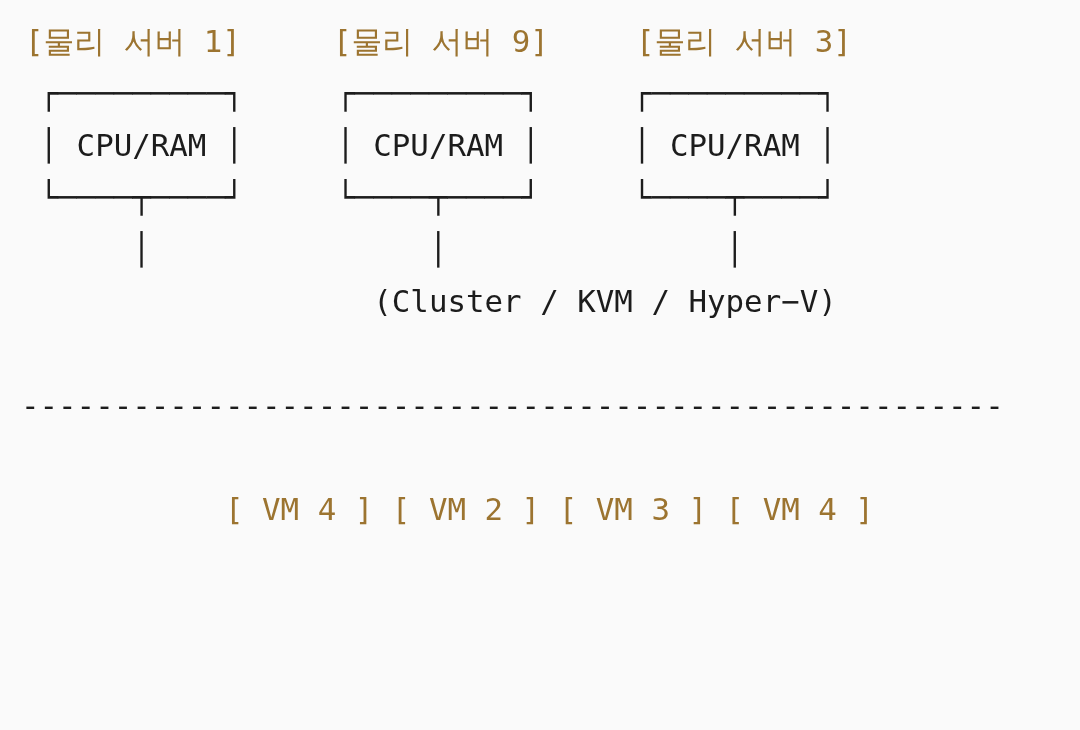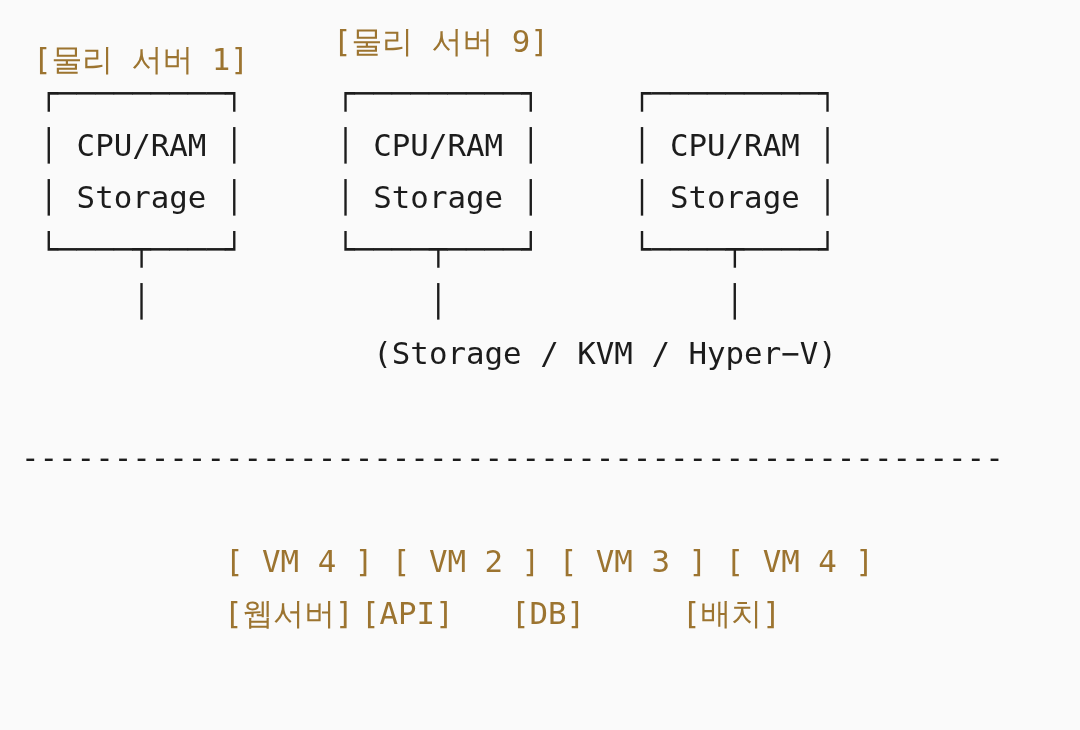--- a/index.html
+++ b/index.html
@@ -31,55 +31,49 @@
     height: 52px;
     white-space: pre;
   }
   .accent { color: #9c7430; }
   .labels-row { position: relative; }
   .labels-row span {
     position: absolute;
     top: 0;
     white-space: pre;
   }
-  .srv1 { left: 12px; margin-top: 18px; }
+  .srv1 { left: 4px; }
   .srv2 { left: 312px; }
   .srv3 { left: 615px; }
   .role1 { left: 203px; }
   .role2 { left: 340px; }
   .role3 { left: 490px; }
   .role4 { left: 661px; }
 </style>
 </head>
 <body>
 
 <div class="stage">
   <div class="diagram">
 
     <div class="row accent labels-row">
       <span class="srv1">[물리 서버 1]</span>
       <span class="srv2">[물리 서버 9]</span>
+      <span class="srv3">[물리 서버 3]</span>
     </div>
 
     <div class="row"> ┌─────────┐     ┌─────────┐     ┌─────────┐</div>
     <div class="row"> │ CPU/RAM │     │ CPU/RAM │     │ CPU/RAM │</div>
-    <div class="row"> │ Storage │     │ Storage │     │ Storage │</div>
     <div class="row"> └────┬────┘     └────┬────┘     └────┬────┘</div>
     <div class="row">      │               │               │</div>
-    <div class="row">                   (Storage / KVM / Hyper−V)</div>
+    <div class="row">                   (Cluster / KVM / Hyper−V)</div>
 
     <div class="row"></div>
 
     <div class="row">-----------------------------------------------------</div>
 
     <div class="row"></div>
 
     <div class="row accent">           [ VM 4 ] [ VM 2 ] [ VM 3 ] [ VM 4 ]</div>
 
-    <div class="row accent labels-row">
-      <span class="role1">[웹서버]</span>
-      <span class="role2">[API]</span>
-      <span class="role3">[DB]</span>
-      <span class="role4">[배치]</span>
-    </div>
 
   </div>
 </div>
 
 </body></html>

